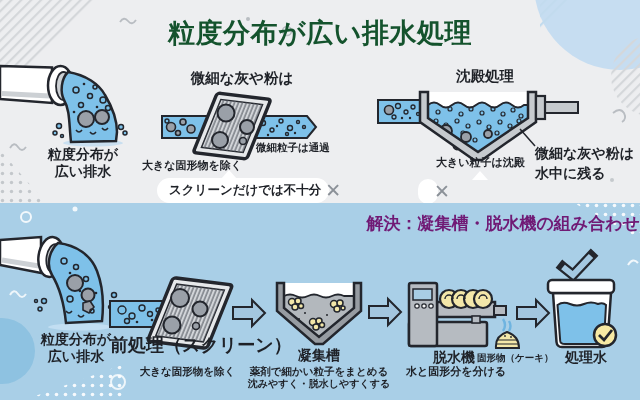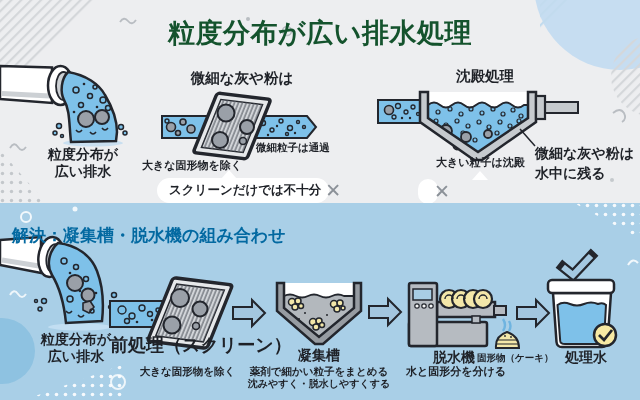--- a/index.html
+++ b/index.html
@@ -4,22 +4,22 @@
 <style>
   html,body{margin:0;padding:0;background:#fff;}
   .stage{position:relative;width:640px;height:400px;overflow:hidden;
          font-family:"Liberation Sans","DejaVu Sans",sans-serif;color:#1e2127;}
   .sec{position:absolute;left:0;width:640px;}
   .sec-top{top:0;height:203px;background:#edeef0;}
   .sec-bottom{top:203px;height:197px;background:#a9cfe7;}
   svg.art{position:absolute;left:0;top:0;display:block;}
   h1.main-title{position:absolute;left:0;right:0;top:15px;margin:0;text-align:center;
      font-size:27px;font-weight:bold;letter-spacing:.5px;color:#14532d;}
-  h2.sol-title{position:absolute;left:0;right:0;top:9px;margin:12px;text-align:left;
-     font-size:17px;font-weight:bold;color:#0369a1;}
+  h2.sol-title{position:absolute;left:0;right:0;top:9px;margin:0;text-align:right;
+     font-size:17px;font-weight:bold;color:#701a75;}
   .t{position:absolute;font-weight:bold;line-height:1.2;white-space:nowrap;color:#1e2127;}
   .center{text-align:center;}
   .t span{display:block;}
   
   .verdict{position:absolute;display:inline-flex;align-items:center;height:25px;
      background:#fff;border-radius:13px;padding:0 2px 0 12px;
      font-weight:bold;font-size:12.5px;color:#1e2127;}
   .verdict::before{content:"";position:absolute;top:-8px;width:0;height:0;
      border-left:8px solid transparent;border-right:8px solid transparent;
      border-bottom:9px solid #fff;}

